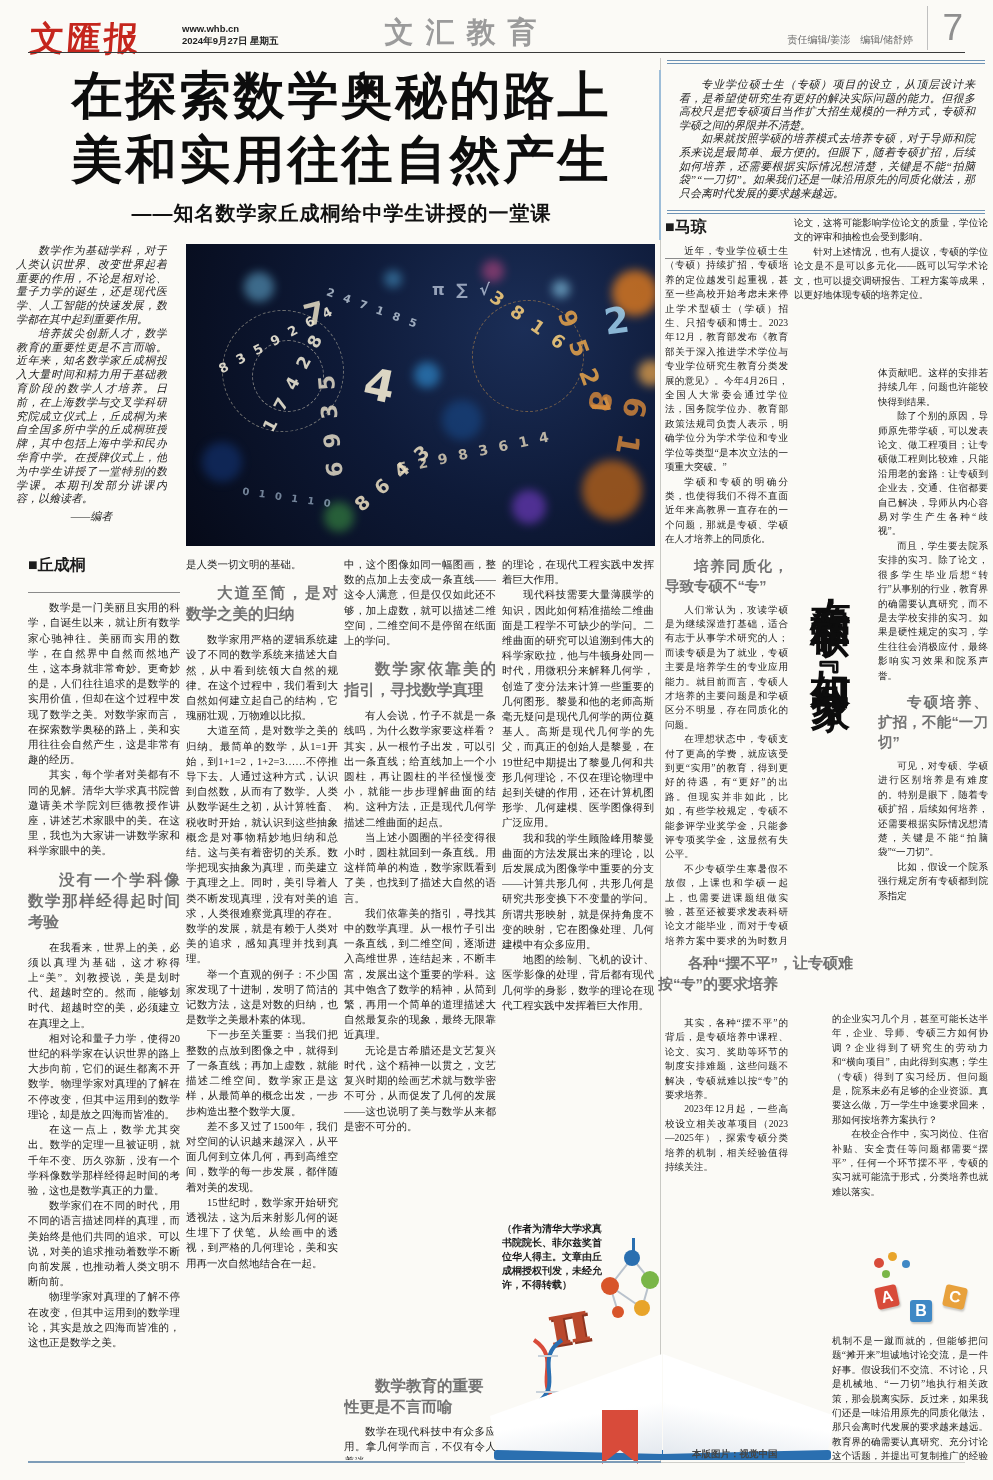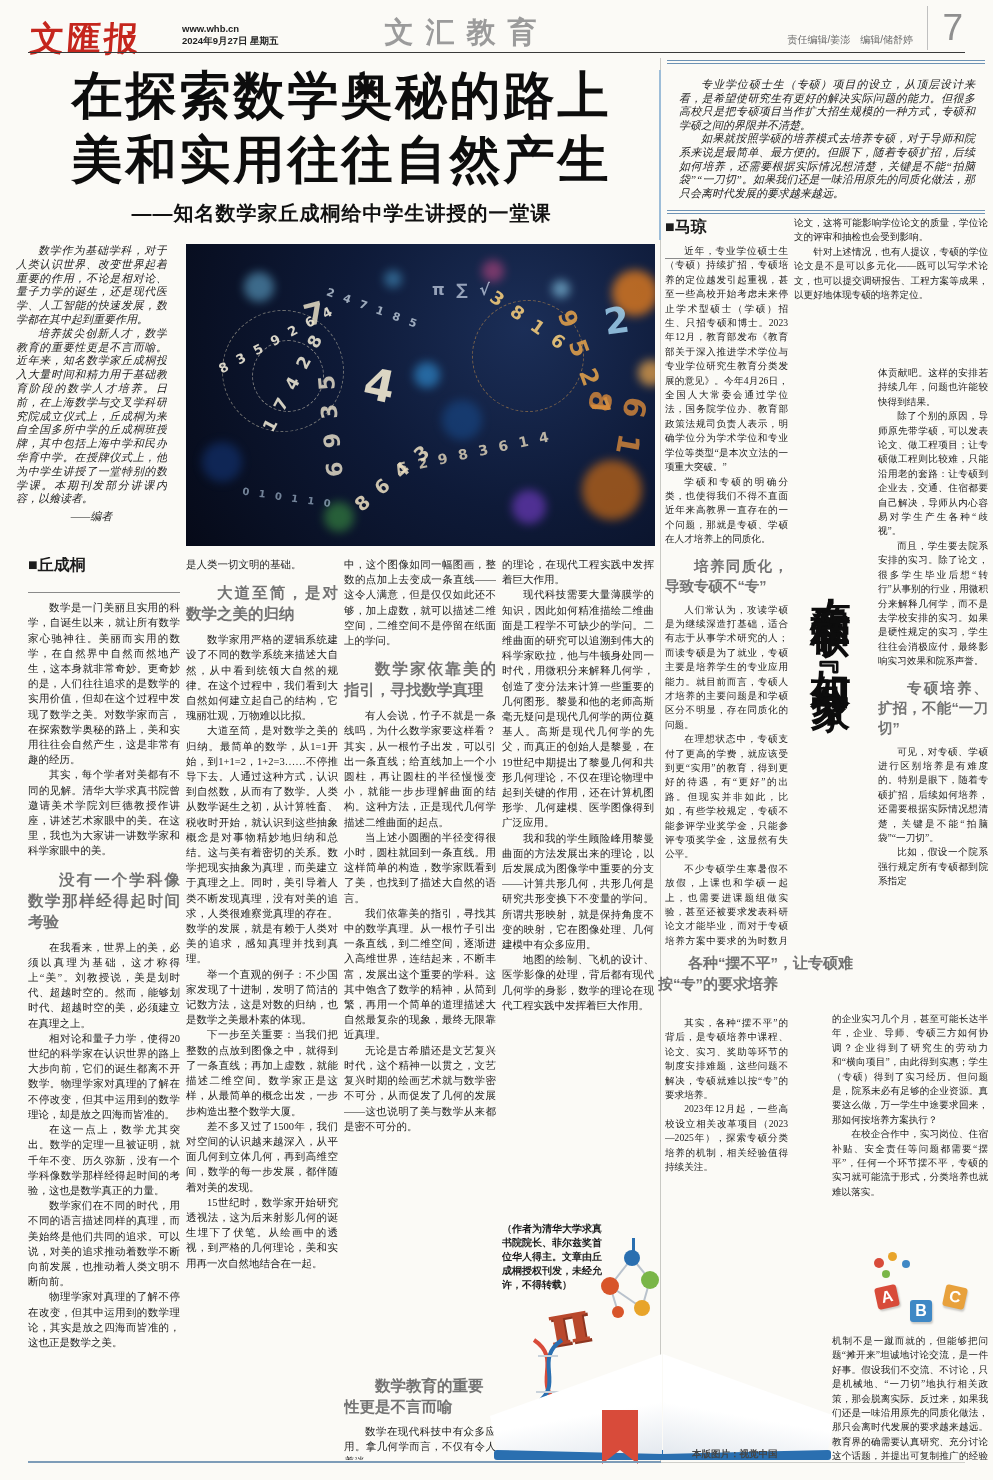--- a/index.html
+++ b/index.html
@@ -209,21 +209,21 @@
         <p class="bp">人们常认为，攻读学硕是为继续深造打基础，适合有志于从事学术研究的人；而读专硕是为了就业，专硕主要是培养学生的专业应用能力。就目前而言，专硕人才培养的主要问题是和学硕区分不明显，存在同质化的问题。</p>
         <p class="bp">在理想状态中，专硕支付了更高的学费，就应该受到更“实用”的教育，得到更好的待遇，有“更好”的出路。但现实并非如此，比如，有些学校规定，专硕不能参评学业奖学金，只能参评专项奖学金，这显然有失公平。</p>
         <p class="bp">不少专硕学生寒暑假不放假，上课也和学硕一起上，也需要进课题组做实验，甚至还被要求发表科研论文才能毕业，而对于专硕培养方案中要求的为时数月的企业实习，则采取“敲图章”“开实习证明”的方式蒙混过关。</p>
       </div>
   </div>
   <div class="vhead">专硕和学硕，如何『分家』？</div>
   <div class="col rt" style="left:878px;top:366px;width:110px;height:640px">
     <div>
         <p class="bp cont">体贡献吧。这样的安排若持续几年，问题也许能较快得到结果。</p>
         <p class="bp">除了个别的原因，导师原先带学硕，可以发表论文、做工程项目；让专硕做工程则比较难，只能沿用老的套路：让专硕到企业去，交通、住宿都要自己解决，导师从内心容易对学生产生各种“歧视”。</p>
-        <p class="bp">而且，学生要去院系安排的实习。除了论文，很多学生毕业后想“转行”从事别的行业，用微积分来解释几何学，而不是去学校安排的实习。如果是硬性规定的实习，学生往往会消极应付，最终影响实习效果和院系声誉。</p>
+        <p class="bp">而且，学生要去院系安排的实习。除了论文，很多学生毕业后想“转行”从事别的行业，教育界的确需要认真研究，而不是去学校安排的实习。如果是硬性规定的实习，学生往往会消极应付，最终影响实习效果和院系声誉。</p>
         <h3 class="ch">专硕培养、扩招，不能“一刀切”</h3>
         <p class="bp">可见，对专硕、学硕进行区别培养是有难度的。特别是眼下，随着专硕扩招，后续如何培养，还需要根据实际情况想清楚，关键是不能“拍脑袋”“一刀切”。</p>
         <p class="bp">比如，假设一个院系强行规定所有专硕都到院系指定</p>
       </div>
   </div>
   <div class="spreadhead">
     <div class="ch" style="margin:0;font-size:15px;line-height:21px">各种“摆不平”，让专硕难按“专”的要求培养</div>
   </div>
   <div class="col rt" style="left:665px;top:1016px;width:123px;height:222px">
     <div>

